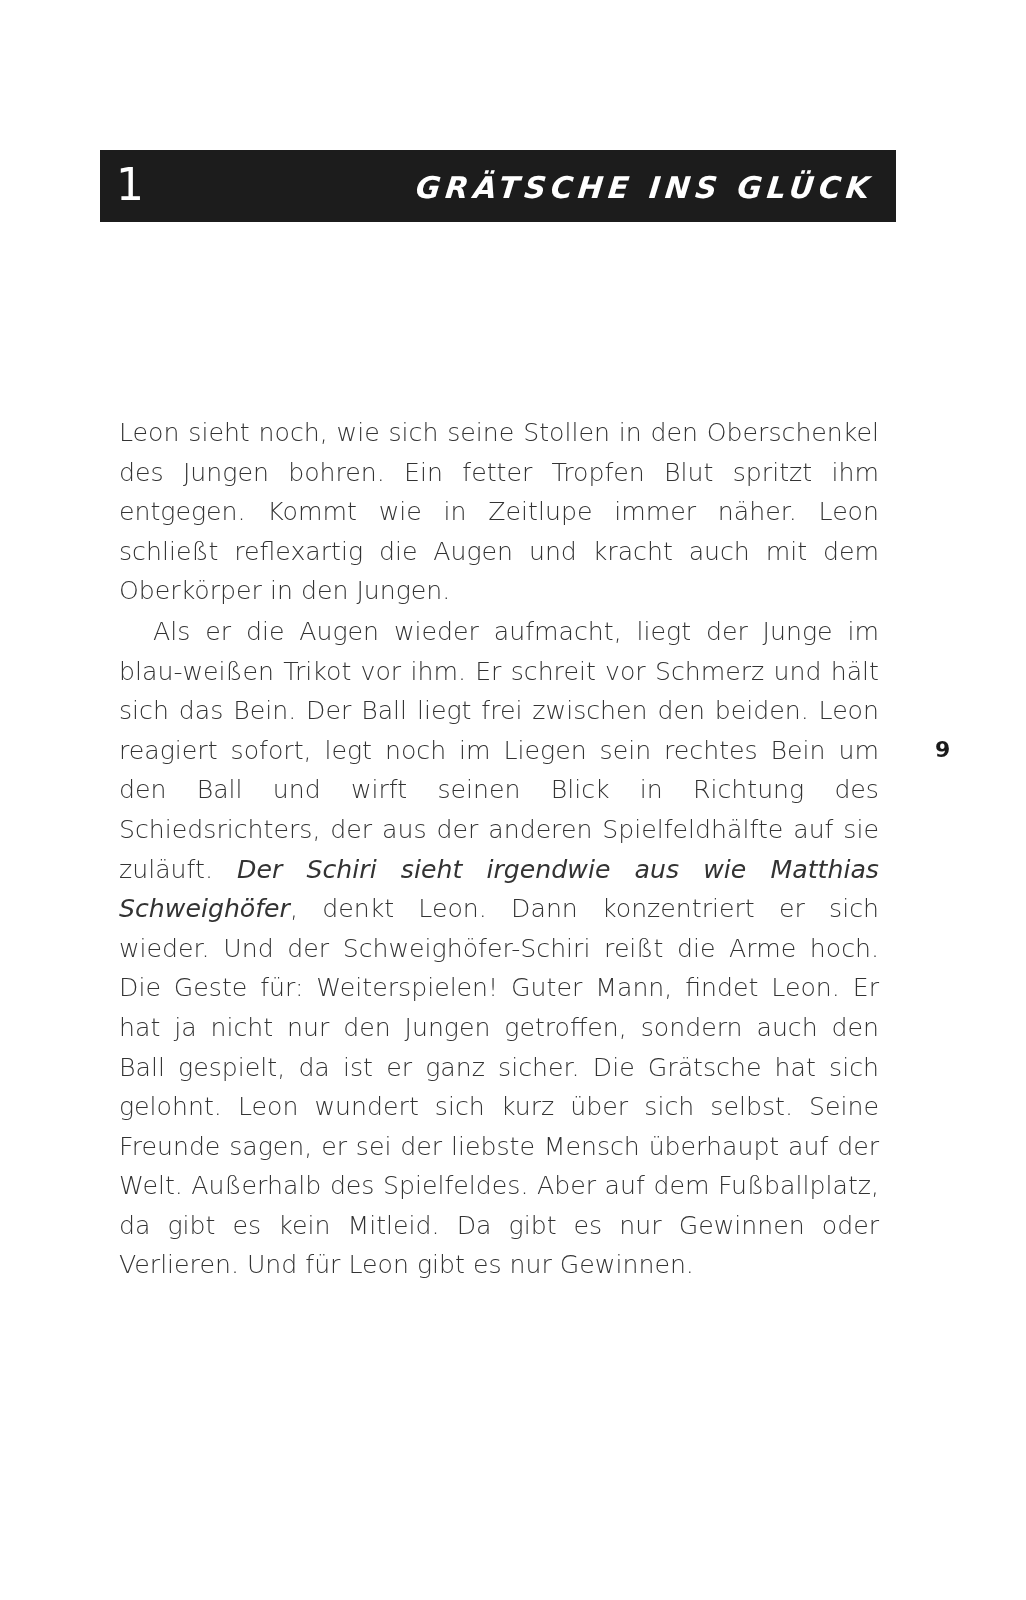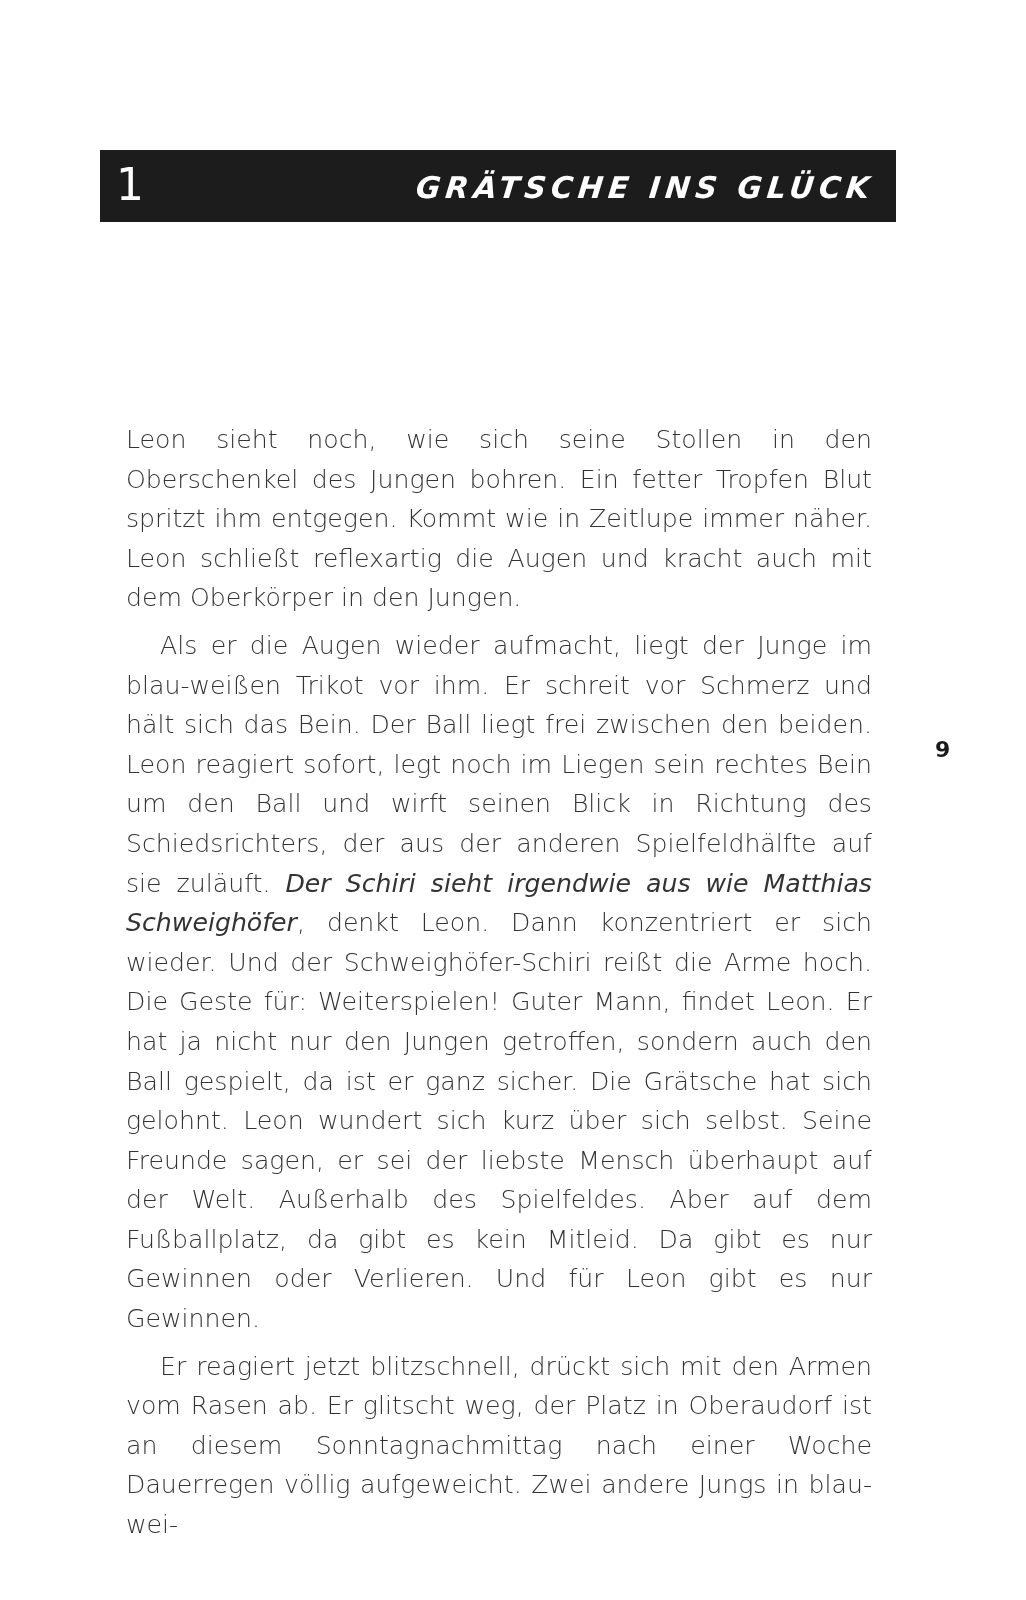--- a/index.html
+++ b/index.html
@@ -17,21 +17,21 @@
       position: absolute; right: 22px; top: 20px;
       font-family: "DejaVu Sans", sans-serif; font-size: 30px; font-weight: 700;
       font-style: italic; letter-spacing: 5px; line-height: 36px;
       transform: skewX(-6deg);
     }
     .body-text {
       position: absolute; left: 118px; top: 412px; width: 762px;
       font-family: "DejaVu Sans", sans-serif; font-size: 25.2px; line-height: 39.6px;
       color: #333333; text-align: justify; font-weight: 300;
     }
-    .body-text p { margin: 8px; }
+    .body-text p { margin: 1px; }
     .body-text p.indent { text-indent: 34px; }
     .page-number {
       position: absolute; left: 935px; top: 737px;
       font-family: "DejaVu Sans", sans-serif; font-size: 22px; font-weight: 700;
       color: #1a1a1a;
     }
     em { }
   </style>
 </head>
 <body>
@@ -41,18 +41,15 @@
   <span class="chapter-title">GRÄTSCHE INS GLÜCK</span>
 </div>
 
 <div class="body-text">
   <p>
     <span>Leon sieht noch, wie sich seine Stollen in den Oberschenkel des Jungen bohren. Ein fetter Tropfen Blut spritzt ihm entgegen. Kommt wie in Zeitlupe immer näher. Leon schließt reflexartig die Augen und kracht auch mit dem Oberkörper in den Jungen.</span>
   </p>
   <p class="indent">
     <span>Als er die Augen wieder aufmacht, liegt der Junge im blau-weißen Trikot vor ihm. Er schreit vor Schmerz und hält sich das Bein. Der Ball liegt frei zwischen den beiden. Leon reagiert sofort, legt noch im Liegen sein rechtes Bein um den Ball und wirft seinen Blick in Richtung des Schiedsrichters, der aus der anderen Spielfeldhälfte auf sie zuläuft. </span><em>Der Schiri sieht irgendwie aus wie Matthias Schweighöfer</em><span>, denkt Leon. Dann konzentriert er sich wieder. Und der Schweighöfer-Schiri reißt die Arme hoch. Die Geste für: Weiterspielen! Guter Mann, findet Leon. Er hat ja nicht nur den Jungen getroffen, sondern auch den Ball gespielt, da ist er ganz sicher. Die Grätsche hat sich gelohnt. Leon wundert sich kurz über sich selbst. Seine Freunde sagen, er sei der liebste Mensch überhaupt auf der Welt. Außerhalb des Spielfeldes. Aber auf dem Fußballplatz, da gibt es kein Mitleid. Da gibt es nur Gewinnen oder Verlieren. Und für Leon gibt es nur Gewinnen.</span>
   </p>
-  <p class="indent">
-    <span>Er reagiert jetzt blitzschnell, drückt sich mit den Armen vom Rasen ab. Er glitscht weg, der Platz in Oberaudorf ist an diesem Sonntagnachmittag nach einer Woche Dauerregen völlig aufgeweicht. Zwei andere Jungs in blau-wei-</span>
-  </p>
 </div>
 
 <div class="page-number">9</div>
 
 </body></html>

